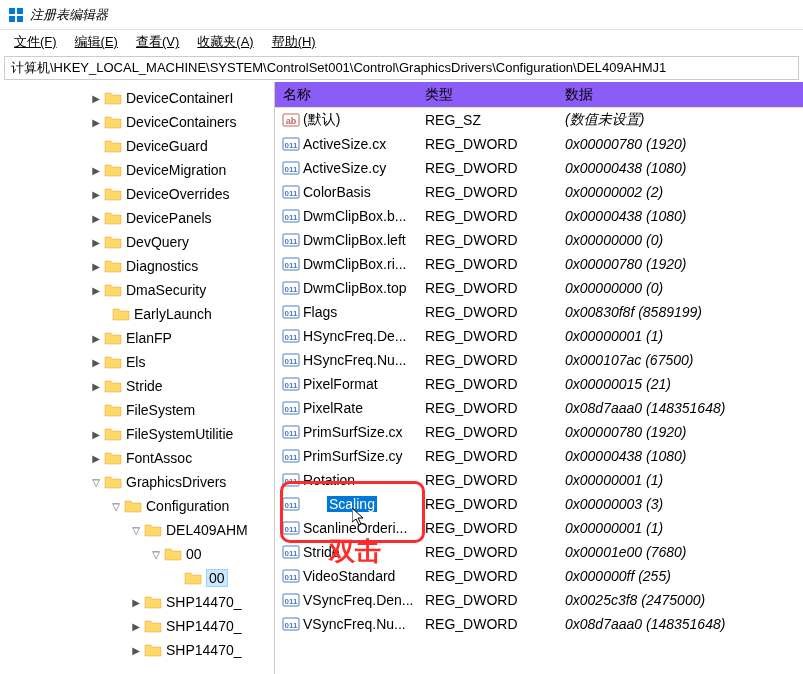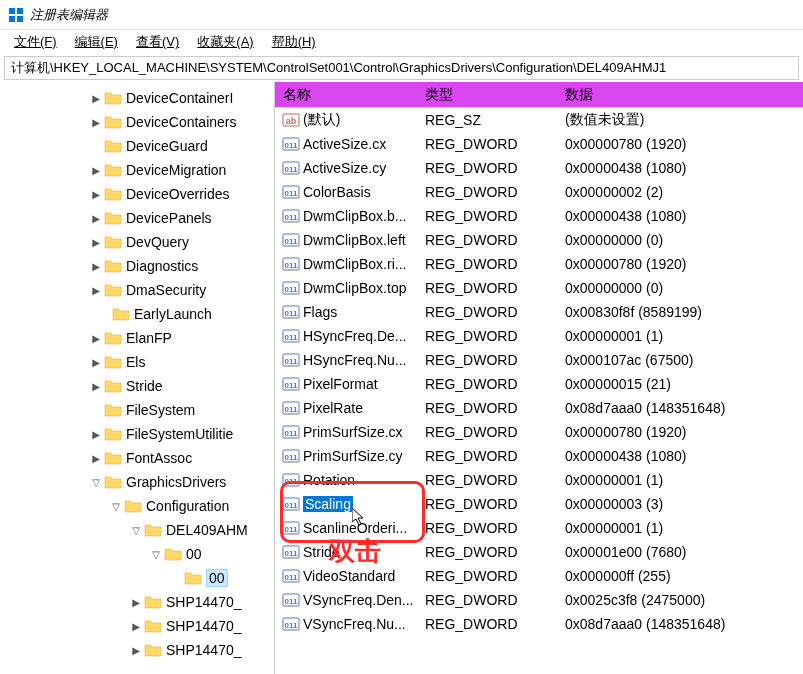--- a/index.html
+++ b/index.html
@@ -17,31 +17,31 @@
     .main { display: flex; height: calc(100% - 82px); }
     
     .tree-pane { width: 275px; border-right: 1px solid #ccc; overflow: hidden; padding-top: 4px; position: relative; }
     .tree-node { display: flex; align-items: center; height: 24px; white-space: nowrap; font-size: 14px; }
     .tree-chevron { width: 16px; display: inline-flex; justify-content: center; color: #555; font-size: 10px; }
     .tree-folder { width: 18px; height: 16px; margin-right: 4px; display: inline-block; }
     .tree-label { white-space: nowrap; }
     .tree-node.selected .tree-label { background: #cce8ff; border: 1px solid #99d1ff; padding: 0 2px; }
     
     .values-pane { flex: 1; overflow: hidden; }
-    .values-header { display: flex; height: 26px; border-bottom: 1px solid #e0e0e0; align-items: center; font-size: 14px; background: #d946ef; }
+    .values-header { display: flex; height: 26px; border-bottom: 1px solid #e0e0e0; align-items: center; font-size: 14px; background: #8b5cf6; }
     .col-name { width: 150px; padding-left: 8px; }
     .col-type { width: 140px; }
     .col-data { flex: 1; }
     
     .value-row { display: flex; height: 24px; align-items: center; font-size: 14px; }
     .value-icon { width: 24px; display: inline-flex; justify-content: center; margin-left: 4px; }
     .value-name { width: 122px; white-space: nowrap; overflow: hidden; text-overflow: ellipsis; }
     .value-type { width: 140px; }
-    .value-data { flex: 1; white-space: nowrap; }
-    .value-row.selected .value-name span { background: #0078d7; color: #fff; padding: 1px 2px; }
+    .value-data { flex: 1; white-space: nowrap; font-style: italic; }
+    .value-row.selected .value-name span { background: #0078d7; color: #fff; padding: 1px 2px; margin-left: 24px; }
     
     .folder-svg { fill: #ffd868; stroke: #d9a23a; stroke-width: 0.5; }
     
     .highlight-box { position: absolute; border: 3px solid #ff2a2a; border-radius: 10px; left: 280px; top: 481px; width: 145px; height: 62px; pointer-events: none; z-index: 10; }
     .annotation { position: absolute; left: 329px; top: 534px; color: #ff2a2a; font-size: 26px; font-weight: bold; z-index: 11; pointer-events: none; }
     .cursor { position: absolute; left: 352px; top: 508px; z-index: 12; pointer-events: none; }
   </style>
 </head>
 <body>
 

